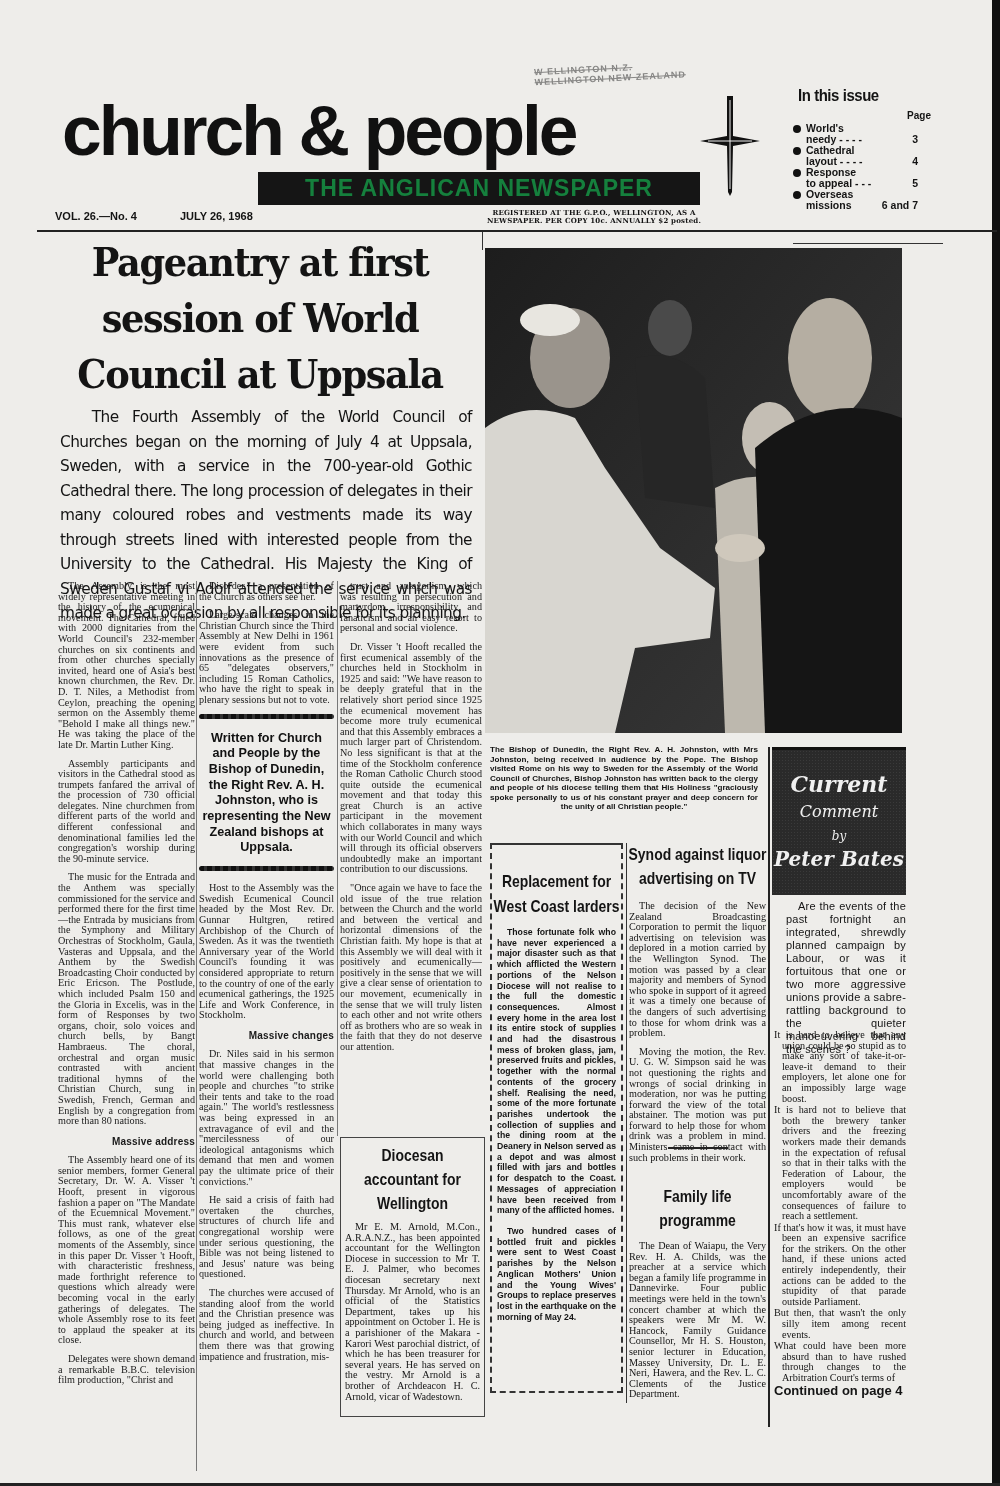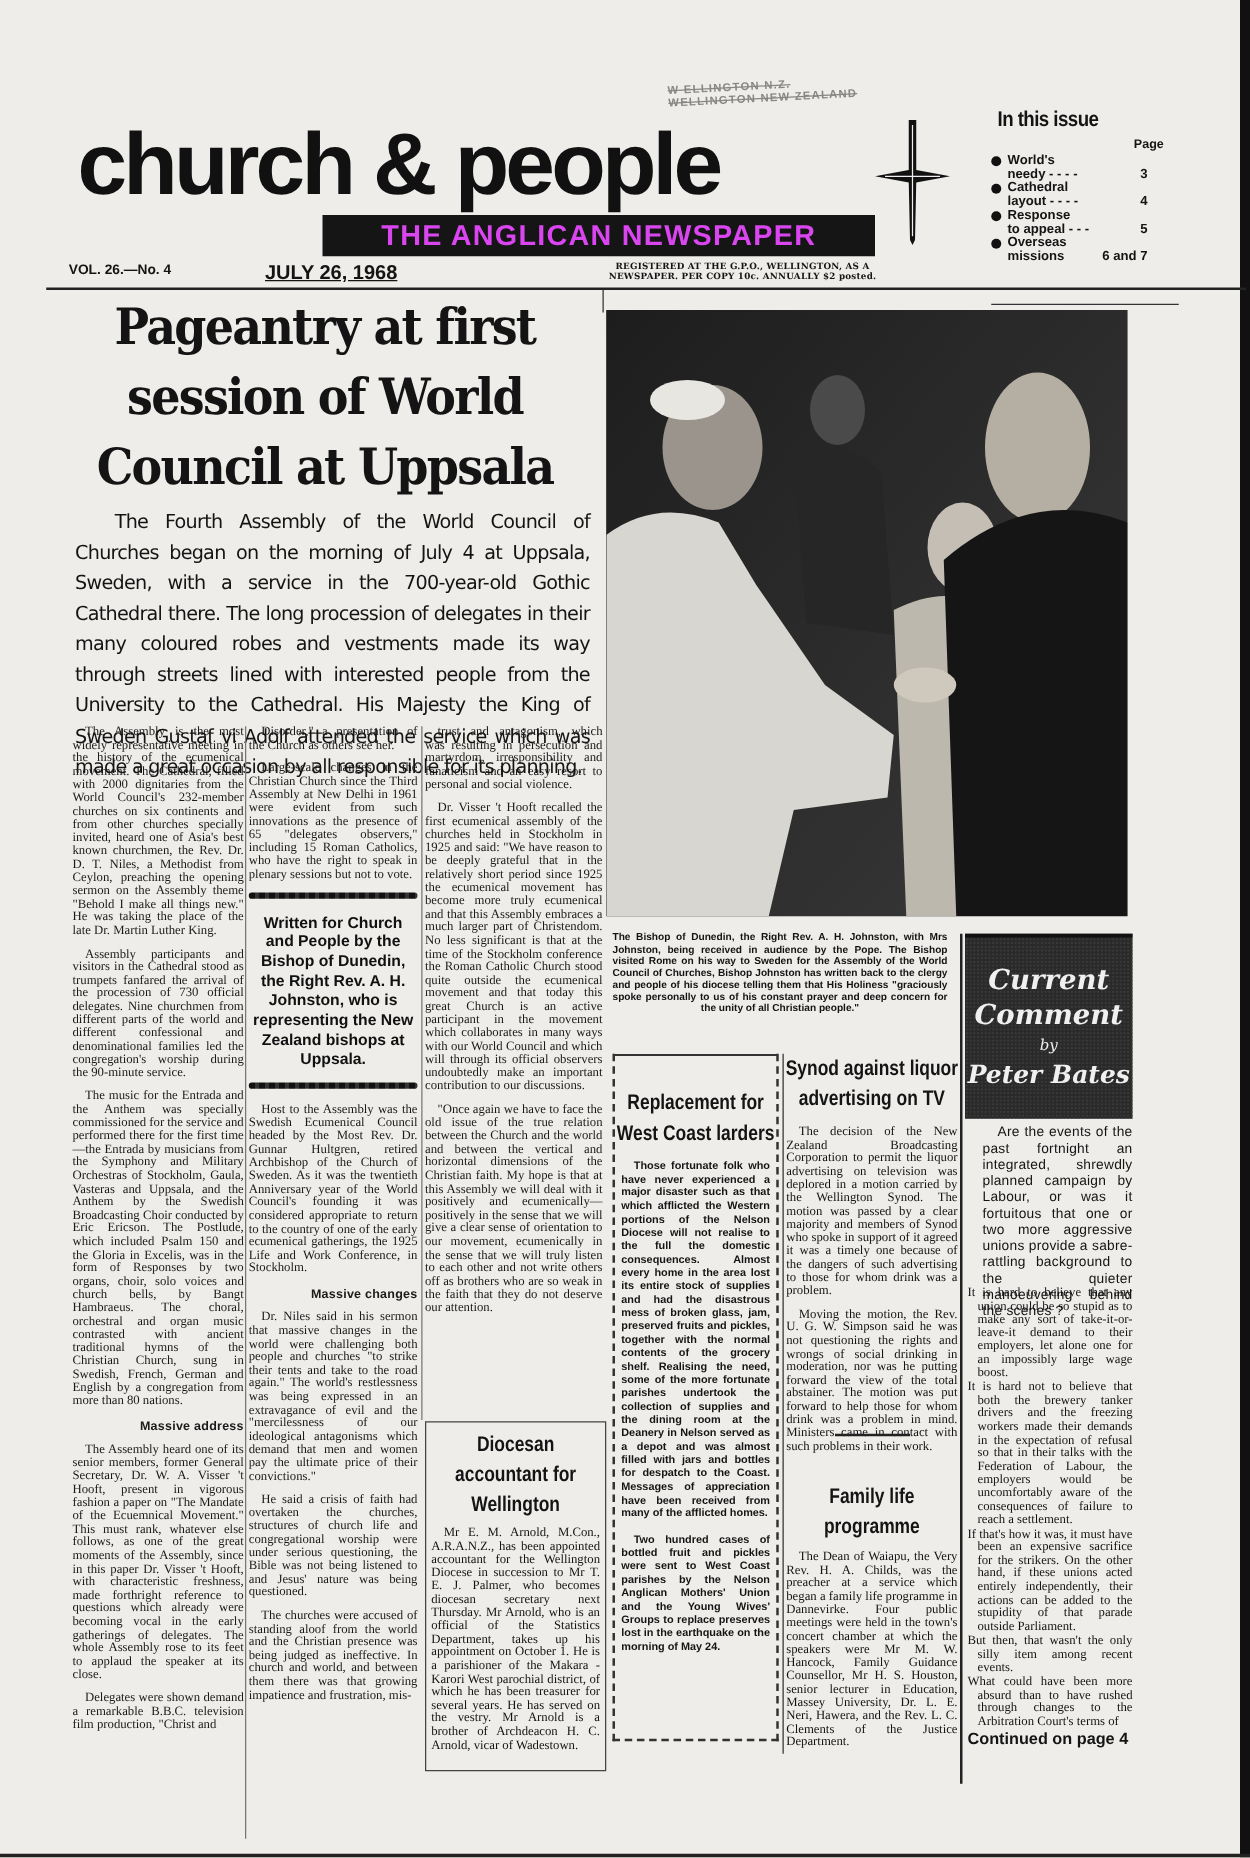--- a/index.html
+++ b/index.html
@@ -9,23 +9,23 @@
   .edge-right { position: absolute; right: 0; top: 0; width: 8px; height: 1486px; background: #111; }
   .edge-bottom { position: absolute; left: 0; bottom: 0; width: 1000px; height: 3px; background: #222; }
 
   
   .stamp { position: absolute; left: 535px; top: 62px; width: 200px; height: 48px; transform: rotate(-3deg); opacity: .55; }
   .stamp div { font-family: "Liberation Sans", sans-serif; font-size: 9px; font-weight: bold; letter-spacing: 1px; color: #333; text-decoration: line-through; white-space: nowrap; }
 
   
   .masthead-title { position: absolute; left: 62px; top: 96px; font-family: "Liberation Sans", sans-serif; font-weight: 900; font-size: 70px; letter-spacing: -3px; line-height: 1; color: #111; white-space: nowrap; transform: scaleX(1.02); transform-origin: left; }
   .cross { position: absolute; left: 700px; top: 96px; width: 60px; height: 100px; }
-  .banner { position: absolute; left: 258px; top: 172px; width: 442px; height: 33px; background: #151515; color: #d946ef; font-family: "Liberation Sans", sans-serif; font-weight: bold; font-size: 23px; letter-spacing: 1px; text-align: center; line-height: 33px; }
+  .banner { position: absolute; left: 258px; top: 172px; width: 442px; height: 33px; background: #151515; color: #15803d; font-family: "Liberation Sans", sans-serif; font-weight: bold; font-size: 23px; letter-spacing: 1px; text-align: center; line-height: 33px; }
   .vol { position: absolute; left: 55px; top: 210px; font-family: "Liberation Sans", sans-serif; font-size: 11px; font-weight: bold; }
-  .date { position: absolute; left: 212px; top: 210px; font-family: "Liberation Sans", sans-serif; font-size: 16px; font-weight: bold; text-decoration: underline; }
+  .date { position: absolute; left: 180px; top: 210px; font-family: "Liberation Sans", sans-serif; font-size: 11px; font-weight: bold; }
   .reg { position: absolute; left: 464px; top: 209px; width: 260px; font-size: 7px; font-weight: bold; text-align: center; line-height: 8px; letter-spacing: .2px; }
   .rule-top { position: absolute; left: 37px; top: 230px; width: 960px; height: 2px; background: #222; }
   .rule-vert { position: absolute; left: 482px; top: 232px; width: 1px; height: 18px; background: #333; }
 
   
   .index { position: absolute; left: 793px; top: 86px; width: 160px; font-family: "Liberation Sans", sans-serif; }
   .index h3 { font-size: 17px; font-weight: 900; letter-spacing: -.5px; transform: scaleX(.88); transform-origin: left; margin-left: 5px; }
   .index .page-lbl { text-align: right; font-size: 10px; font-weight: bold; margin-right: 22px; margin-top: 4px; }
   .index ul { list-style: none; margin-top: 2px; }
   .index li { position: relative; padding-left: 13px; font-size: 10.5px; font-weight: bold; line-height: 11px; width: 125px; }
@@ -69,21 +69,21 @@
   .synod { left: 629px; top: 843px; width: 137px; }
   .synod h2 { font-size: 17px; margin: 0 -16px 10px; }
   .family { left: 629px; top: 1185px; width: 137px; }
   .family h2 { font-size: 17px; margin: 0 -10px 8px; }
   .short-rule { position: absolute; left: 668px; top: 1147px; width: 60px; height: 1.5px; background: #222; }
 
   
   .comment-box { position: absolute; left: 768px; top: 747px; width: 136px; height: 680px; border-left: 2px solid #222; }
   .comment-head { position: absolute; left: 2px; top: 0; width: 134px; height: 148px; background: #2a2a2a; background-image: radial-gradient(#3a3a3a 1px, transparent 1px); background-size: 3px 3px; border-top: 3px solid #111; color: #f0f0f0; font-family: "DejaVu Serif", serif; font-style: italic; text-align: center; }
   .comment-head .l1 { font-size: 22px; font-weight: bold; margin-top: 20px; line-height: 28px; }
-  .comment-head .l2 { font-size: 22px; font-weight: bold; line-height: 28px; }
+  .comment-head .l2 { font-size: 16px; font-weight: normal; line-height: 28px; }
   .comment-head .l3 { font-size: 12px; line-height: 20px; }
   .comment-head .l4 { font-size: 20px; font-weight: bold; line-height: 26px; }
   .comment-intro { position: absolute; left: 16px; top: 153px; width: 120px; font-family: "Liberation Sans", sans-serif; font-size: 11px; line-height: 13px; text-align: justify; text-indent: 12px; letter-spacing: .2px; }
   .comment-paras { position: absolute; left: 4px; top: 283px; width: 132px; font-family: "Liberation Serif", serif; font-size: 10.2px; line-height: 10.6px; text-align: justify; }
   .comment-paras p { padding-left: 8px; text-indent: -8px; margin-bottom: 1px; }
   .continued { position: absolute; left: 4px; top: 636px; font-family: "Liberation Sans", sans-serif; font-weight: bold; font-size: 13px; white-space: nowrap; }
 </style>
 </head>
 <body>
 

